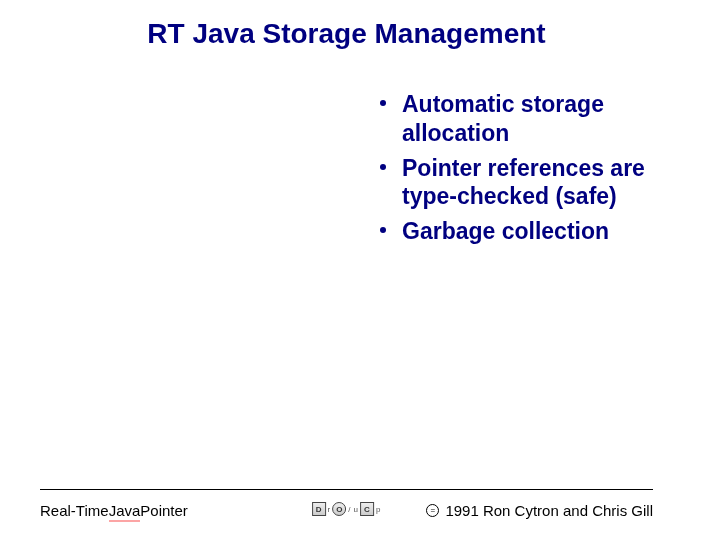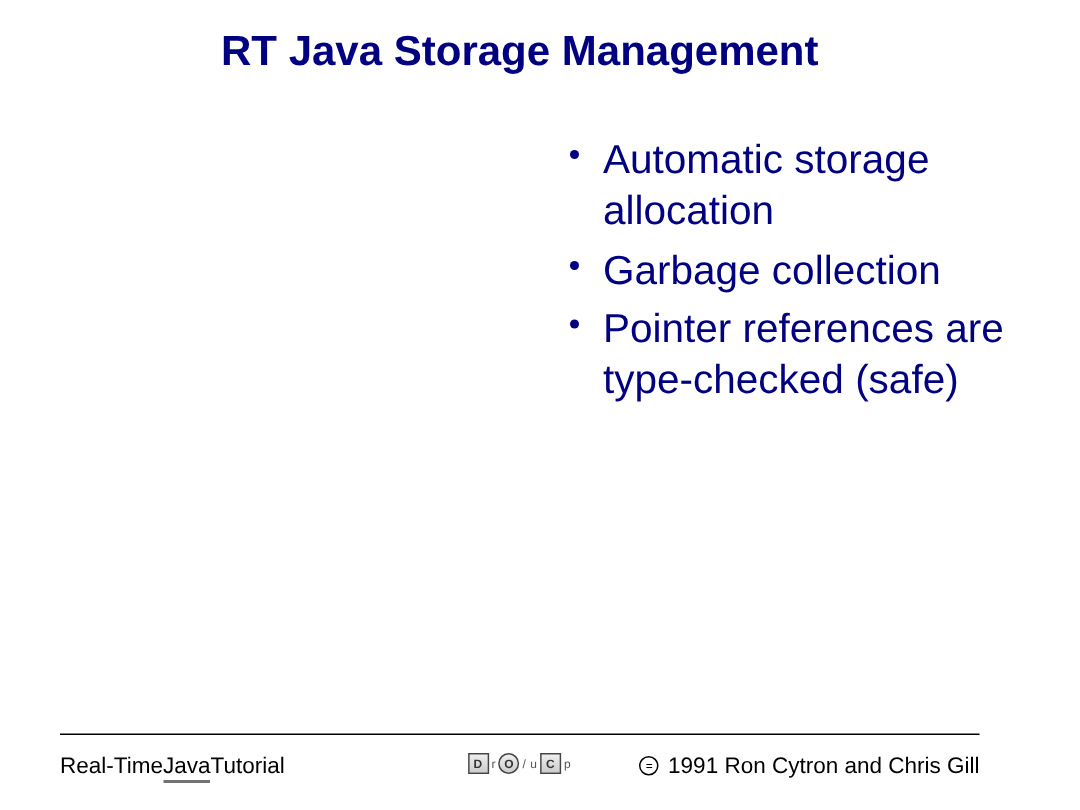--- a/index.html
+++ b/index.html
@@ -2,60 +2,60 @@
 <html><head>
 <meta charset="utf-8">
 <style>
   * { margin: 0; padding: 0; box-sizing: border-box; }
   html, body { width: 720px; height: 540px; background: #fff; font-family: Arial, Helvetica, sans-serif; }
   .slide { position: relative; width: 693px; height: 540px; }
   .title { position: absolute; top: 18px; left: 0; right: 0; text-align: center; font-size: 28px; font-weight: bold; color: #000080; }
   .content { position: absolute; top: 90px; left: 380px; width: 310px; }
   .bullet-row { display: flex; align-items: flex-start; margin-bottom: 6px; }
   .bullet-dot { width: 6px; height: 6px; border-radius: 50%; background: #000080; margin-top: 10px; margin-right: 16px; flex: 0 0 auto; }
-  .bullet-text { font-size: 27px; font-weight: normal; color: #000080; line-height: 1.25; }
+  .bullet-text { font-size: 23px; font-weight: bold; color: #000080; line-height: 1.25; }
   .hr { position: absolute; left: 40px; right: 40px; bottom: 50px; height: 1px; background: #000; }
   .footer { position: absolute; left: 40px; right: 40px; bottom: 18px; display: flex; align-items: flex-start; justify-content: space-between; font-size: 15px; color: #000; }
   .footer-left { display: flex; align-items: baseline; gap: 0; }
-  .underline-green { border-bottom: 2px solid #737373; padding-bottom: 1px; }
+  .underline-green { border-bottom: 2px solid #fca5a5; padding-bottom: 1px; }
   .logo { display: flex; align-items: center; gap: 1px; position: absolute; left: 50%; transform: translateX(-50%); }
   .lb { width: 14px; height: 14px; border: 1px solid #444; display: flex; align-items: center; justify-content: center; font-size: 8px; font-weight: bold; color: #333; background: linear-gradient(#eee,#ccc); }
   .lb.round { border-radius: 50%; }
   .ls { font-size: 8px; color: #555; margin: 0 1px; }
   .footer-right { display: flex; align-items: center; gap: 6px; }
   .copy-circle { width: 13px; height: 13px; border: 1px solid #000; border-radius: 50%; display: flex; align-items: center; justify-content: center; font-size: 8px; }
 </style>
 </head>
 <body>
 
 <div class="slide">
   <div class="title">RT Java Storage Management</div>
 
   <div class="content">
     <div class="bullet-row">
       <div class="bullet-dot"></div>
       <div class="bullet-text">Automatic storage allocation</div>
     </div>
     <div class="bullet-row">
       <div class="bullet-dot"></div>
-      <div class="bullet-text">Garbage collection</div>
+      <div class="bullet-text">Pointer references are type-checked (safe)</div>
     </div>
     <div class="bullet-row">
       <div class="bullet-dot"></div>
-      <div class="bullet-text">Pointer references are type-checked (safe)</div>
+      <div class="bullet-text">Garbage collection</div>
     </div>
   </div>
 
   <div class="hr"></div>
 
   <div class="footer">
     <div class="footer-left">
       <span>Real-Time </span>
       <span class="underline-green">Java </span>
-      <span>Tutorial</span>
+      <span>Pointer</span>
     </div>
 
     <div class="logo">
       <div class="lb">D</div>
       <span class="ls">r</span>
       <div class="lb round">O</div>
       <span class="ls">/</span>
       <span class="ls">u</span>
       <div class="lb">C</div>
       <span class="ls">p</span>

